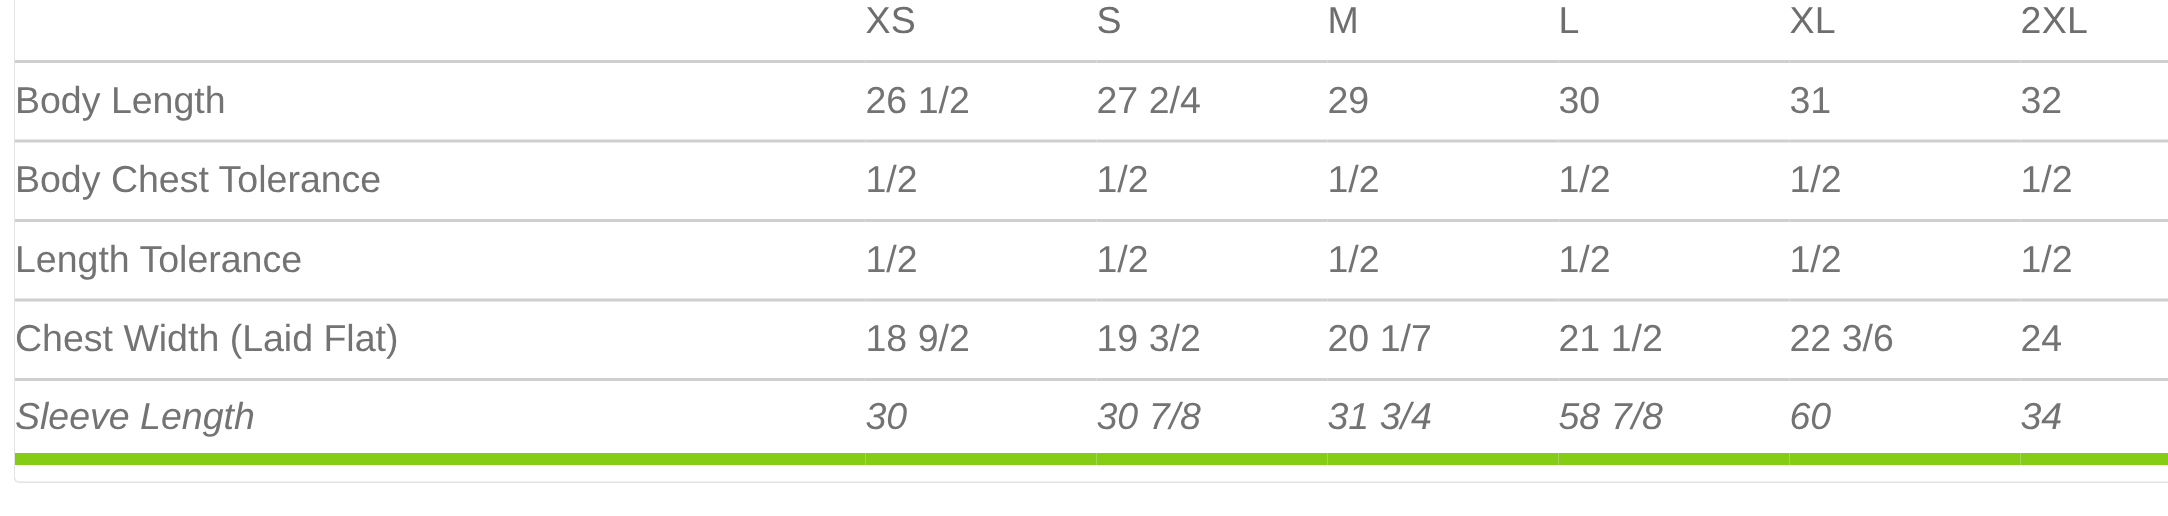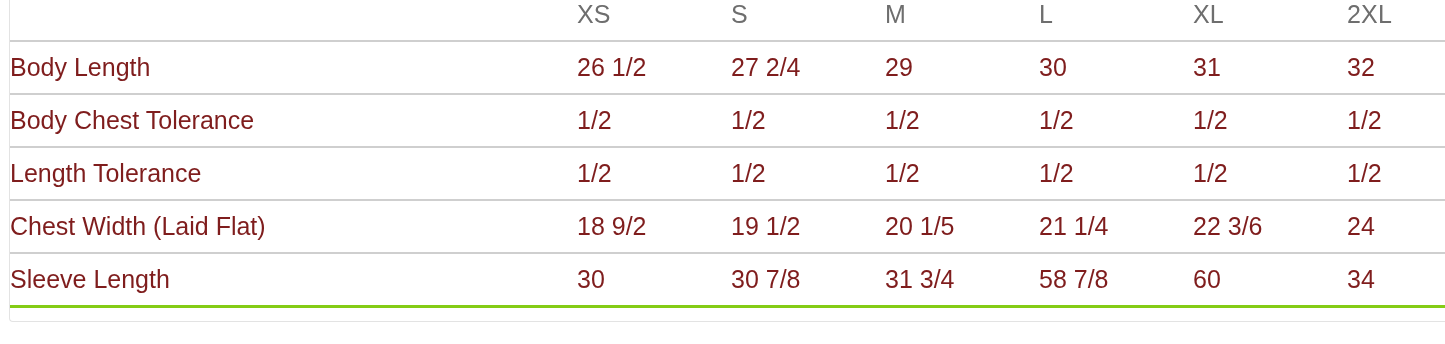--- a/index.html
+++ b/index.html
@@ -65,27 +65,28 @@
     padding-bottom: 2px;
   }
   thead th.label-head {
     padding-left: 9px;
   }
   thead th.size-head:first-of-type { padding-left: 0; }
 
   
   tbody tr { height: 53px; }
   tbody td {
-    color: #7f1d1d;
+    color: #737373;
     font-size: 25px;
     border-bottom: 2px solid #cfcfcf;
     line-height: 1;
   }
   tbody tr:last-child td {
-    border-bottom: 3px solid #84cc16;
+    border-bottom: 8px solid #84cc16;
+    font-style: italic;
   }
   td.row-label {
     padding-left: 9px;
   }
 
   
   #card-footer-space {
     position: absolute;
     left: 0;
     top: 322px;
@@ -142,23 +143,23 @@
         <td>1/2</td>
         <td>1/2</td>
         <td>1/2</td>
         <td>1/2</td>
         <td>1/2</td>
         <td>1/2</td>
       </tr>
       <tr>
         <td class="row-label">Chest Width (Laid Flat)</td>
         <td>18 9/2</td>
-        <td>19 1/2</td>
-        <td>20 1/5</td>
-        <td>21 1/4</td>
+        <td>19 3/2</td>
+        <td>20 1/7</td>
+        <td>21 1/2</td>
         <td>22 3/6</td>
         <td>24</td>
       </tr>
       <tr>
         <td class="row-label">Sleeve Length</td>
         <td>30</td>
         <td>30 7/8</td>
         <td>31 3/4</td>
         <td>58 7/8</td>
         <td>60</td>

